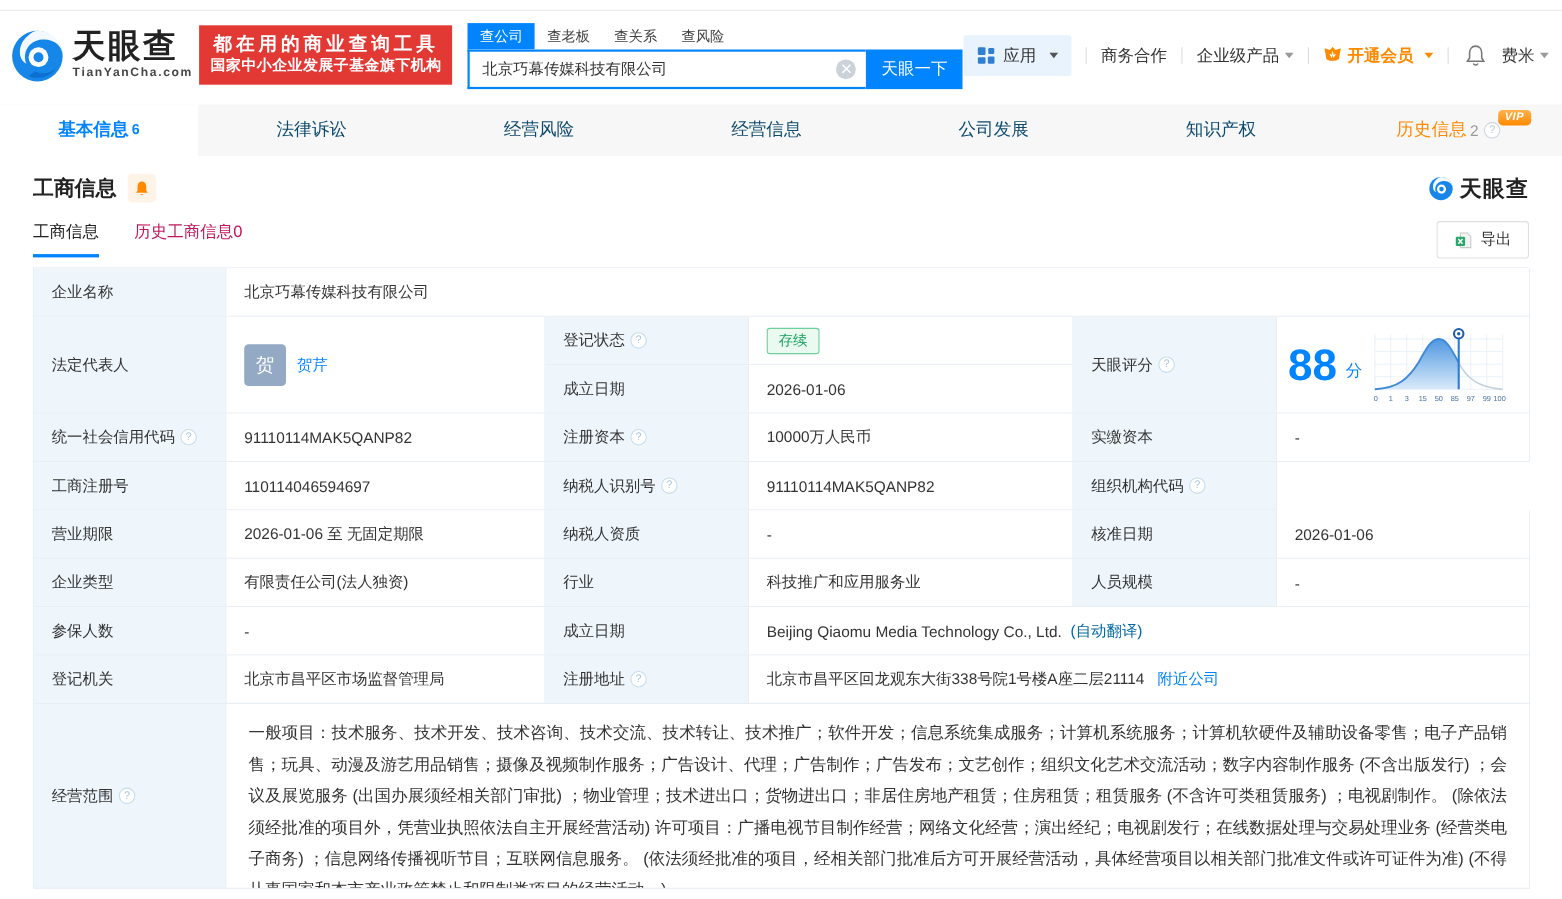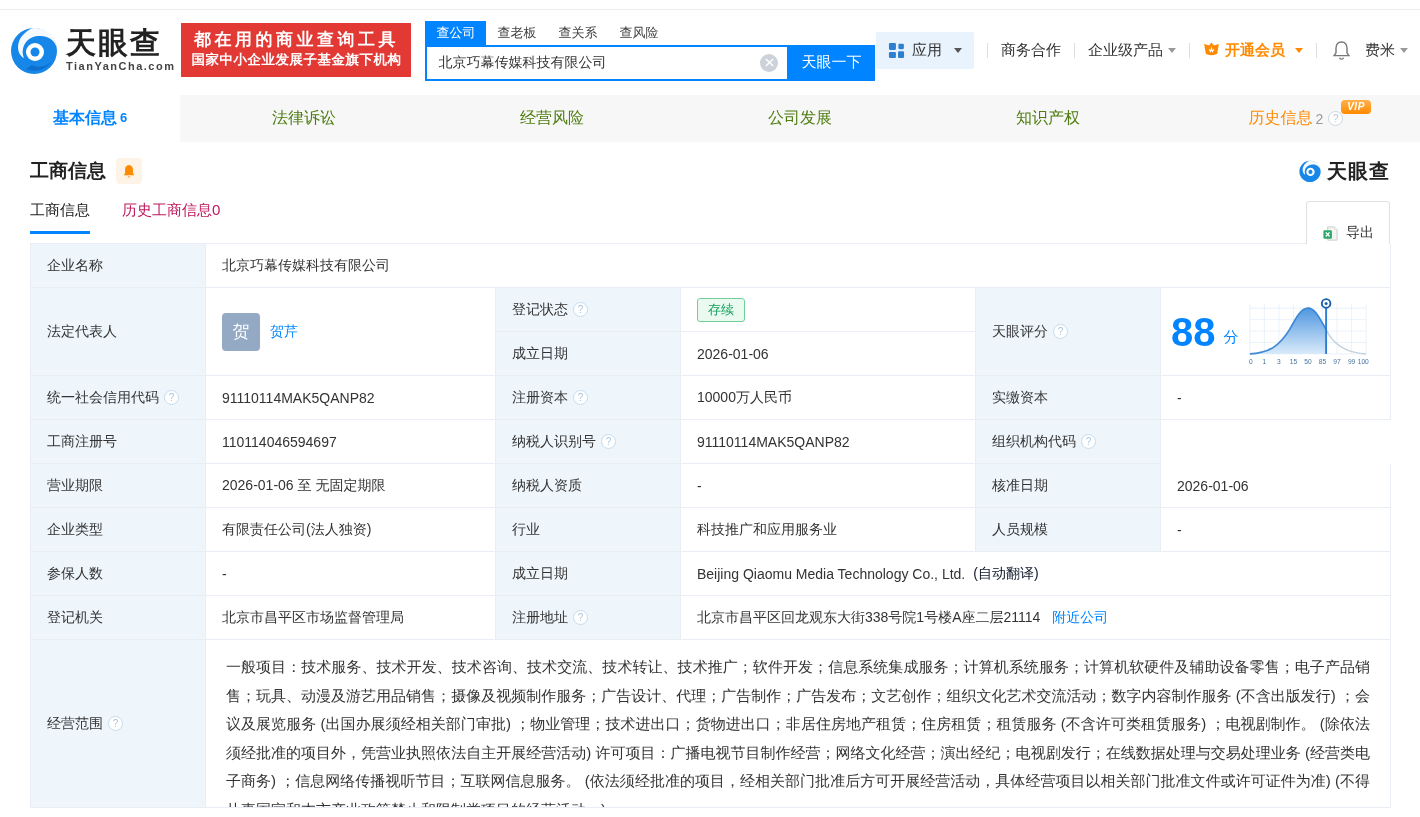--- a/index.html
+++ b/index.html
@@ -37,21 +37,21 @@
   .caret.or { border-top-color:#ff8a00; }
   .caret.gr { border-top-color:#999; }
   .vdiv { width:1px; height:15px; background:#ddd; margin:0 13px; }
   .hlink { cursor:pointer; display:flex; align-items:center; }
   .vip-link { color:#ff8a00; font-weight:bold; display:flex; align-items:center; gap:5px; cursor:pointer;}
   .bell-wrap { margin:0 14px 0 2px; cursor:pointer; display:flex; }
 
   
   .tabbar { margin-top:5px; height:47px; background:#f7f7f7; display:flex; }
   .tab { flex:1; display:flex; align-items:center; justify-content:center; font-size:16px;
-         color:#4d7c0f; cursor:pointer; position:relative; }
+         color:#0c4a6e; cursor:pointer; position:relative; }
   .tab.active { flex:none; width:180px; background:#fff; color:#0084ff; font-weight:bold; }
   .tab .cnt { font-size:13px; margin-left:3px; position:relative; top:-1px;}
   .tab.active .cnt { color:#0084ff; }
   .tab.orange { color:#ff8a00; }
   .tab .cnt2 { color:#999; font-size:14px; margin-left:3px; font-weight:normal;}
   .vipbadge { position:absolute; top:5px; margin-left:120px; background:linear-gradient(#ffb14d,#ff8a00);
               color:#fff; font-size:10px; font-weight:bold; font-style:italic; padding:1px 6px 2px;
               border-radius:4px; letter-spacing:0.5px;}
   .qicon { display:inline-flex; width:15px; height:15px; border:1px solid #ccd6e0; border-radius:50%;
            color:#b9c7d4; font-size:10px; align-items:center; justify-content:center; margin-left:5px;
@@ -64,39 +64,39 @@
   .sec-title { font-size:19px; font-weight:bold; color:#222; }
   .bell-badge { margin-left:10px; width:26px; height:26px; background:#fdf3e6; border-radius:4px;
                 display:flex; align-items:center; justify-content:center; cursor:pointer;}
   .watermark { margin-left:auto; display:flex; align-items:center; gap:5px; }
   .watermark .wm-txt { font-size:20px; font-weight:bold; color:#222; letter-spacing:1px;}
   .subrow { display:flex; align-items:flex-start; margin-top:14px; height:40px; }
   .subtab { font-size:15px; padding-bottom:11px; cursor:pointer; }
   .subtab.active { color:#222; border-bottom:3px solid #0084ff; }
   .subtab.muted { color:#be185d; margin-left:32px; }
   .export { margin-left:auto; display:flex; align-items:center; gap:7px; border:1px solid #e0e0e0;
-            background:#fff; border-radius:3px; padding:22px 15px; font-size:14px; color:#333;
+            background:#fff; border-radius:3px; padding:7px 15px; font-size:14px; color:#333;
             cursor:pointer; font-family:inherit;}
 
   
   .tbl { margin-top:2px; display:grid;
          grid-template-columns:175px 290px 185px 295px 185px 230px;
          grid-template-rows:repeat(9,44px) 168px;
          border-top:1px solid #e8eef4; border-left:1px solid #e8eef4; }
   .cell { border-right:1px solid #e8eef4; border-bottom:1px solid #e8eef4;
           display:flex; align-items:center; padding:0 16px; font-size:14px; color:#333;
           background:#fff; overflow:hidden;}
   .lbl { background:#eef6fc; }
   .badge-green { border:1px solid #6fcf9b; background:#eafaf1; color:#18a05e; font-size:13px;
                  padding:2px 10px; border-radius:3px; }
   .avatar { width:38px; height:38px; background:#93a9c4; border-radius:4px; color:#fff;
             display:flex; align-items:center; justify-content:center; font-size:17px; flex:none;}
   .link { color:#0084ff; cursor:pointer; }
   .gap10 { gap:10px; }
-  .note { color:#0f172a; margin-left:8px; }
+  .note { color:#0369a1; margin-left:8px; }
   .scope-cell { align-items:flex-start; padding:13px 20px; font-size:15px; line-height:28.5px;
                 text-align:justify; }
   .score-cell { padding:0 4px 0 10px; gap:8px; }
   .score-num { font-size:40px; font-weight:bold; color:#0084ff; line-height:40px;}
   .score-unit { font-size:15px; color:#0084ff; align-self:center; margin-top:12px; }
   .addr-link { margin-left:12px; white-space:nowrap; }
 </style>
 </head>
 <body>
 
@@ -183,20 +183,21 @@
   </div>
 </header>
 
 <nav class="tabbar">
   <div class="tab active">
     <span>基本信息</span>
     <span class="cnt">6</span>
   </div>
   <div class="tab">法律诉讼</div>
   <div class="tab">经营风险</div>
+  <div class="tab">经营信息</div>
   <div class="tab">公司发展</div>
   <div class="tab">知识产权</div>
   <div class="tab orange">
     <span class="vipbadge">VIP</span>
     <span>历史信息</span>
     <span class="cnt2">2</span>
     <span class="qicon">?</span>
   </div>
 </nav>
 

